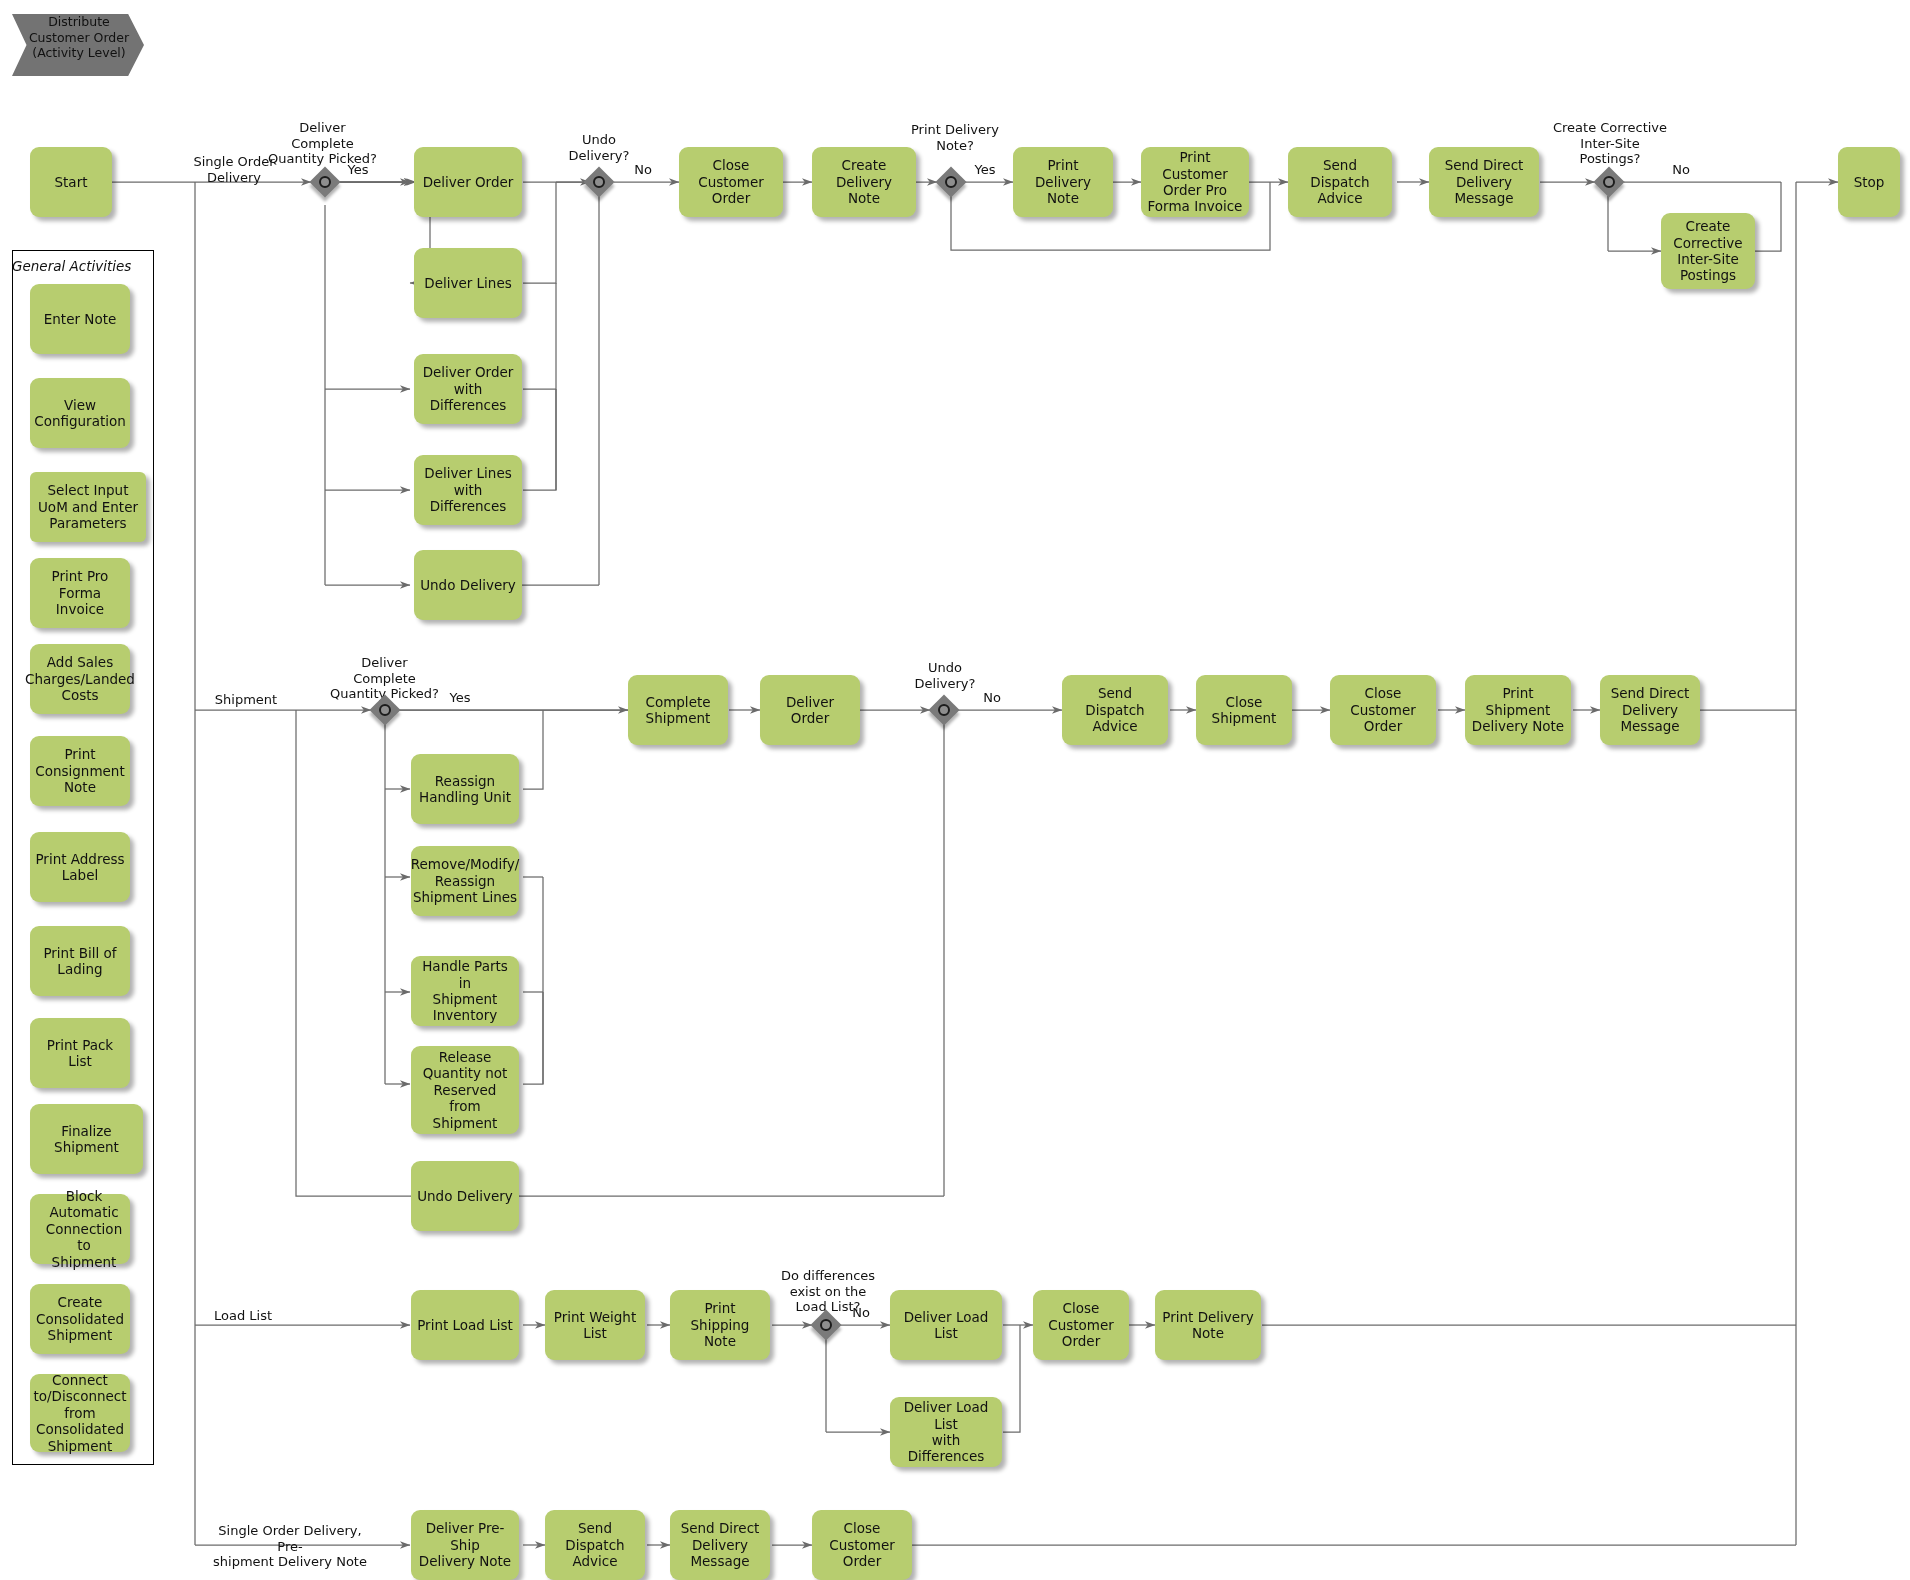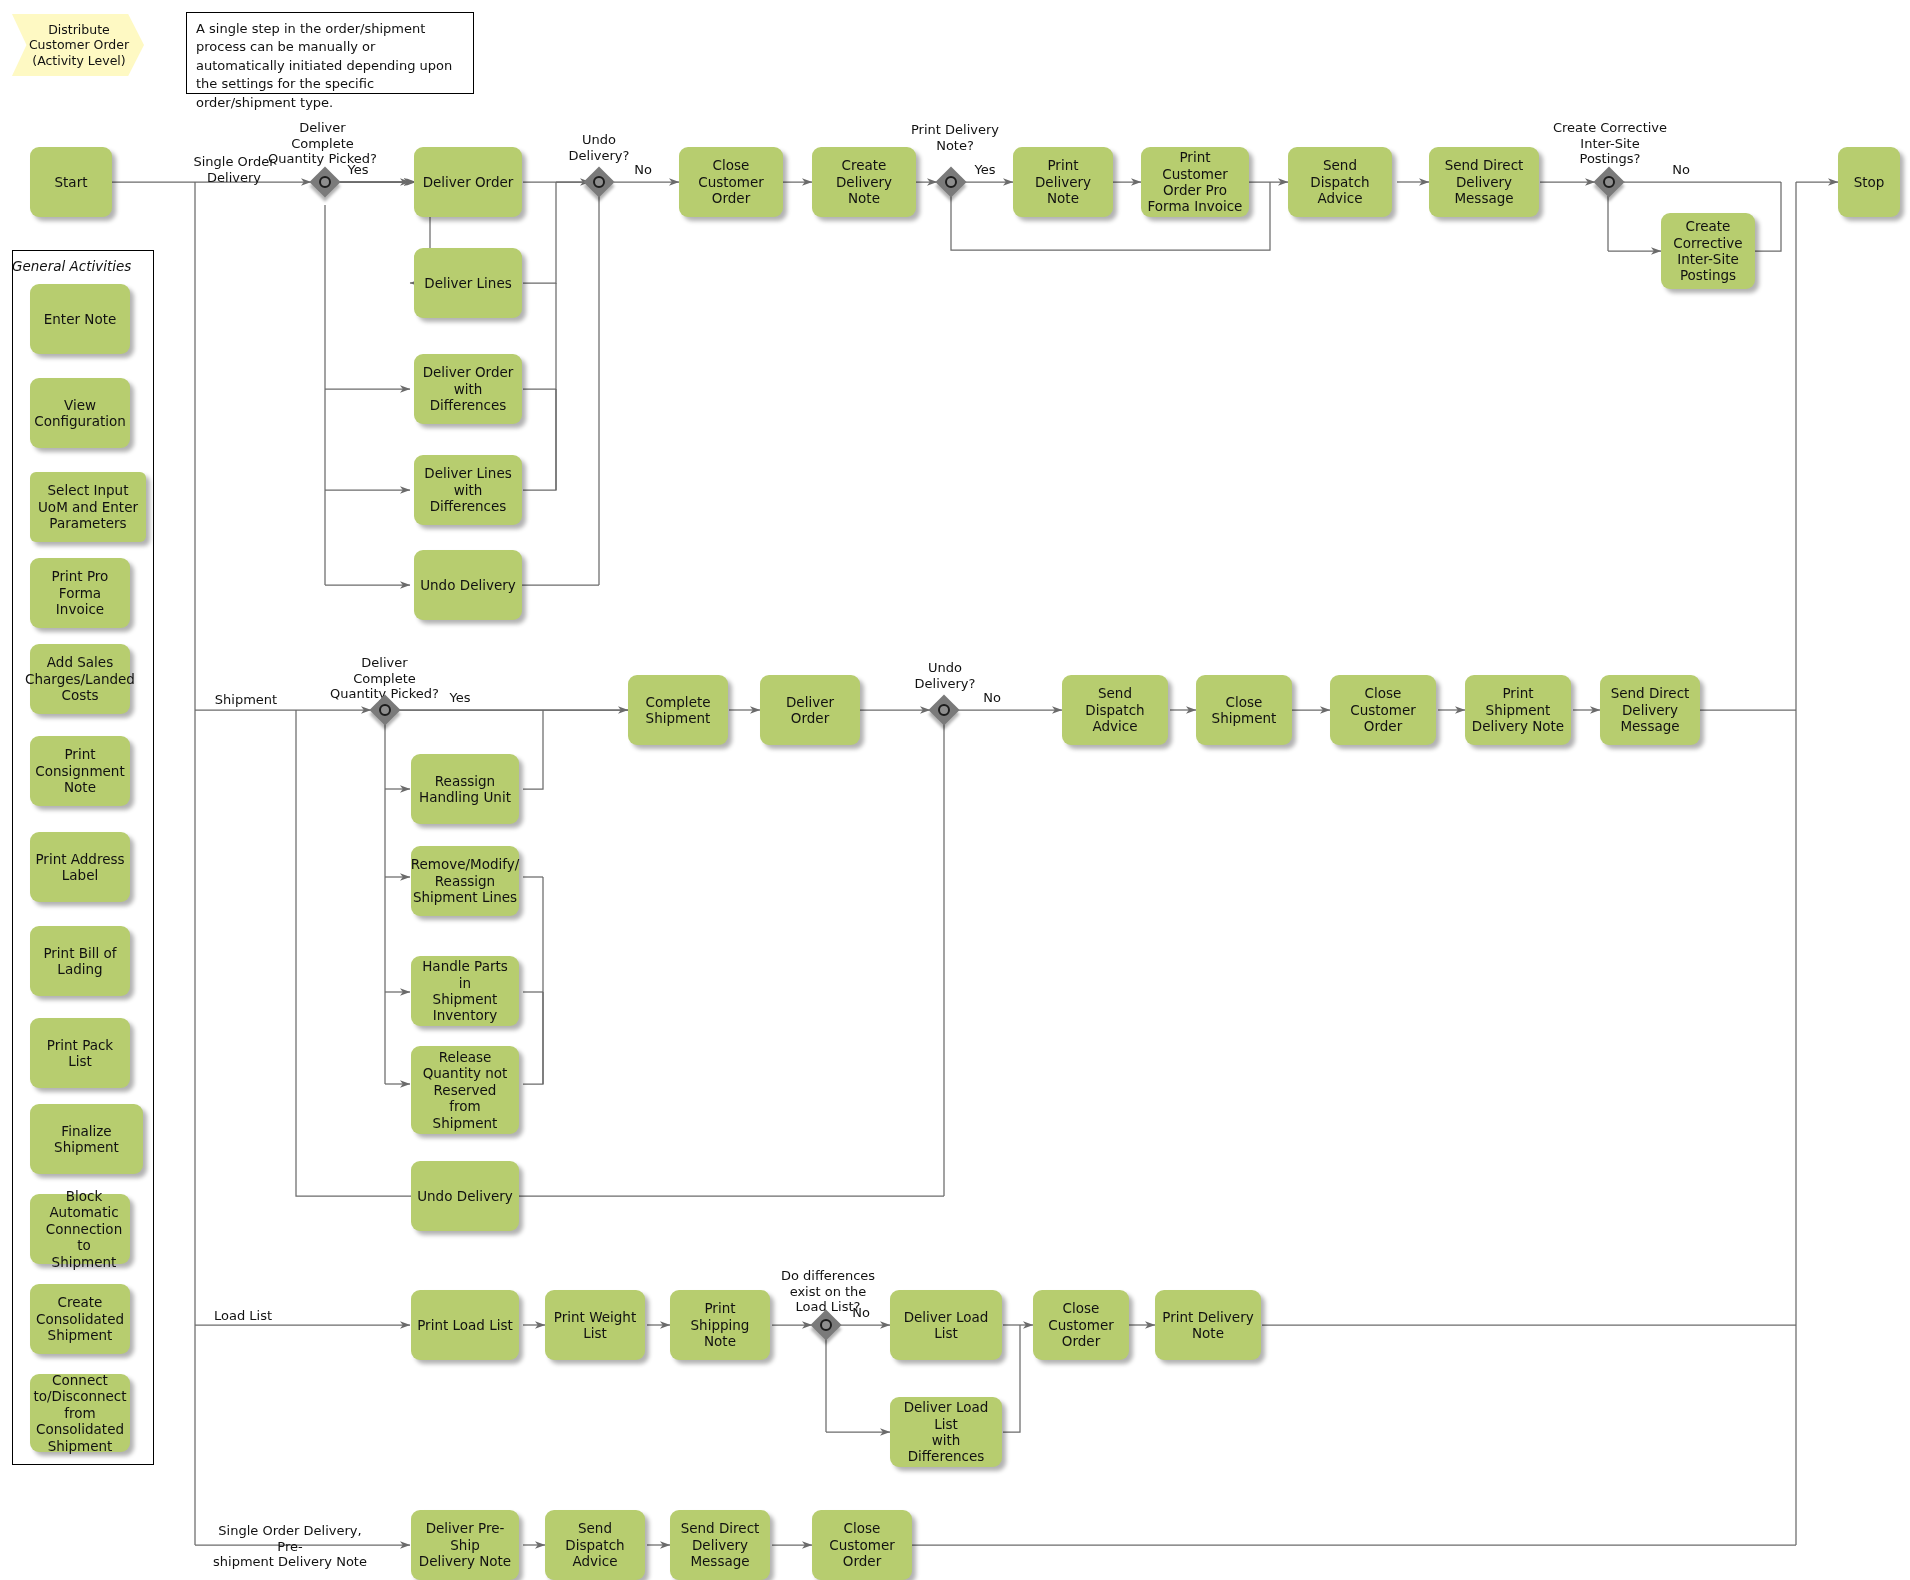--- a/index.html
+++ b/index.html
@@ -40,23 +40,23 @@
     color: #111111;
     padding: 2px 5px;
     box-shadow: 4px 4px 4px rgba(0,0,0,0.30);
     z-index: 5;
   }
   .node-text { display: block; white-space: pre-line; }
 
   .chevron {
     position: absolute;
     box-sizing: border-box;
-    background: #fef9c3;
+    background: #737373;
     display: flex;
-    align-items: center;
+    align-items: flex-start;
     justify-content: center;
     text-align: center;
     font-size: 12.5px;
     line-height: 1.25;
     color: #111111;
     clip-path: polygon(0 0, 88% 0, 100% 50%, 88% 100%, 0 100%, 11% 50%);
     filter: drop-shadow(3px 3px 3px rgba(0,0,0,0.28));
     z-index: 6;
     padding-left: 12px;
     padding-right: 10px;
@@ -271,23 +271,20 @@
     <path class="wa" d="M772,1545 L812,1545"></path>
 
     <path class="w" d="M912,1545 L1796,1545"></path>
 
   </svg>
 
   <div class="chevron" style="left:12px; top:14px; width:132px; height:62px;">
     <span class="node-text">Distribute Customer Order (Activity Level)</span>
   </div>
 
-  <div class="note" style="left:186px; top:12px; width:288px; height:82px;">
-    <span>A single step in the order/shipment process can be manually or automatically initiated depending upon the settings for the specific order/shipment type.</span>
-  </div>
 
   <div class="group-box" style="left:12px; top:250px; width:142px; height:1215px;"></div>
   <div class="group-title" style="left:12px; top:258px;font-style:italic;">General Activities</div>
 
   <div class="node" style="left:30px; top:284px; width:100px; height:70px;">
       <span class="node-text">Enter Note</span>
     </div>
   <div class="node" style="left:30px; top:378px; width:100px; height:70px;">
       <span class="node-text">View
 Configuration</span>

